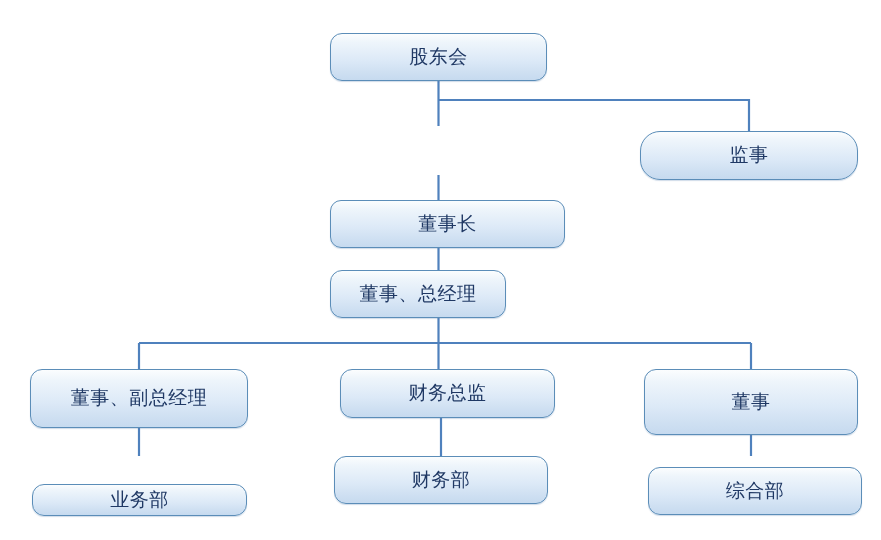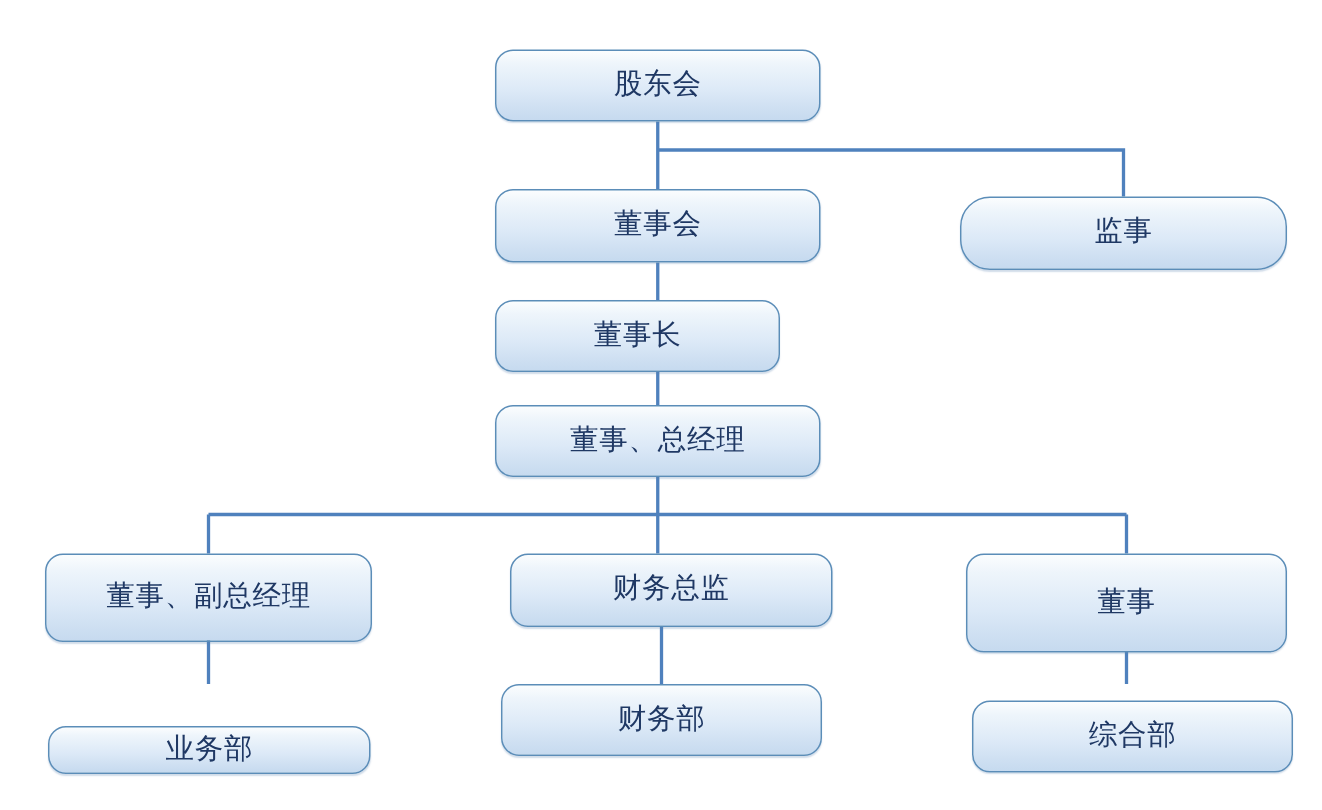--- a/index.html
+++ b/index.html
@@ -74,33 +74,30 @@
 
     <line x1="139" y1="418" x2="139" y2="456" stroke="#4F81BD" stroke-width="2.2"></line>
     <line x1="441" y1="418" x2="441" y2="456" stroke="#4F81BD" stroke-width="2.2"></line>
     <line x1="751" y1="418" x2="751" y2="456" stroke="#4F81BD" stroke-width="2.2"></line>
   </svg>
 
   <div class="node" style="left:330px; top:33px; width:217px; height:48px;">
     <span class="node-label">股东会</span>
   </div>
 
-  <div class="node" style="left:330px; top:126px; width:217px; height:49px;">
-    <span class="node-label">董事会</span>
-  </div>
 
   <div class="node" style="left:640px; top:131px; width:218px; height:49px;border-radius:20px;">
     <span class="node-label">监事</span>
   </div>
 
-  <div class="node" style="left:330px; top:200px; width:190px; height:48px;">
+  <div class="node" style="left:330px; top:200px; width:235px; height:48px;border-radius:11px;">
     <span class="node-label">董事长</span>
   </div>
 
-  <div class="node" style="left:330px; top:270px; width:217px; height:48px;">
+  <div class="node" style="left:330px; top:270px; width:176px; height:48px;">
     <span class="node-label">董事、总经理</span>
   </div>
 
   <div class="node" style="left:30px; top:369px; width:218px; height:59px;">
     <span class="node-label">董事、副总经理</span>
   </div>
 
   <div class="node" style="left:340px; top:369px; width:215px; height:49px;">
     <span class="node-label">财务总监</span>
   </div>

